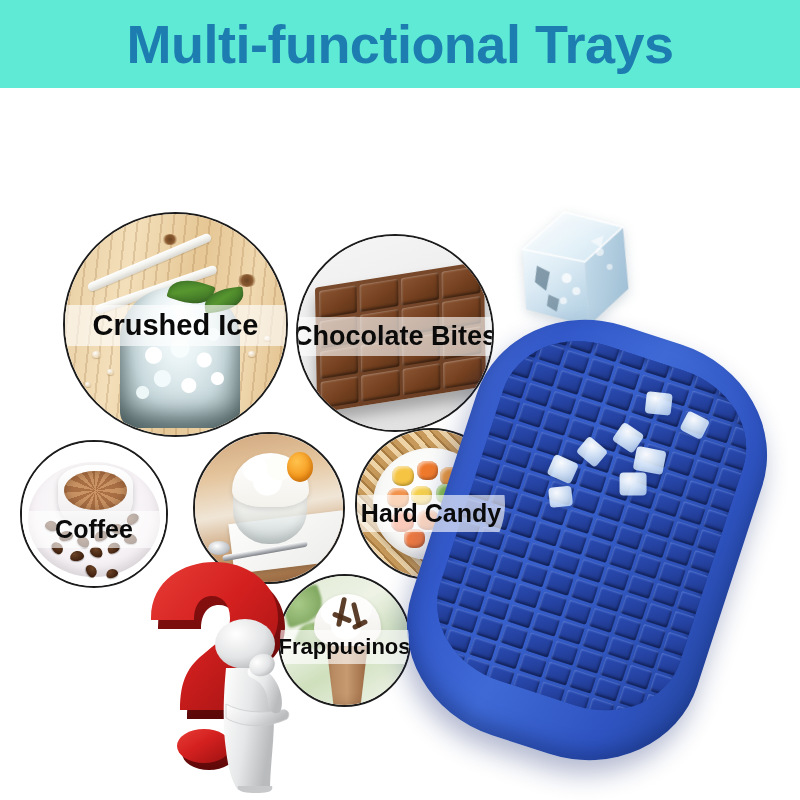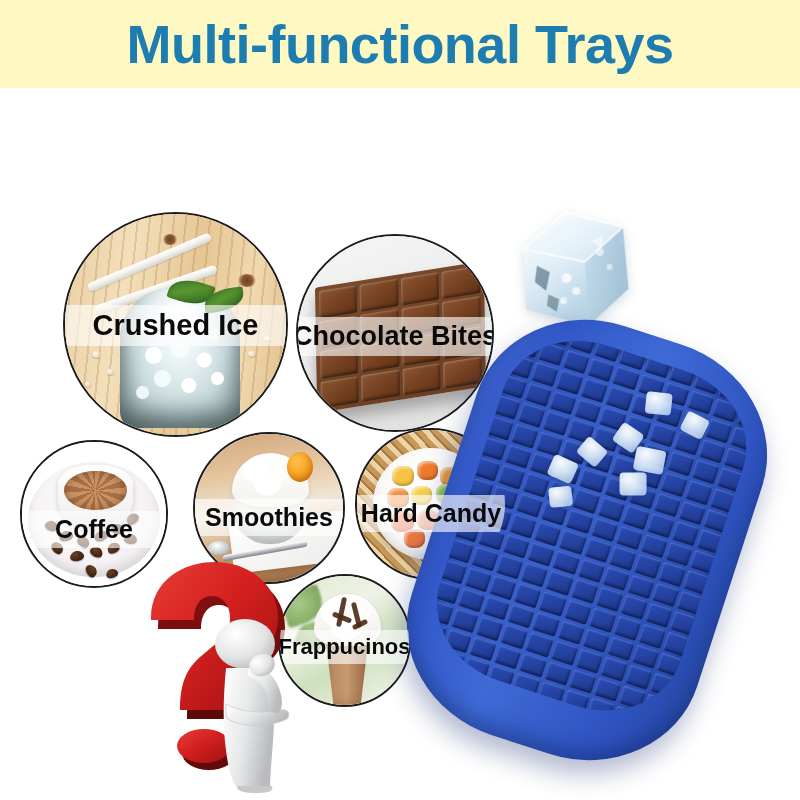--- a/index.html
+++ b/index.html
@@ -19,21 +19,21 @@
     overflow: hidden;
   }
 
   
   .header-band {
     position: absolute;
     left: 0;
     top: 0;
     width: 800px;
     height: 88px;
-    background: #fef9c3;
+    background: #5eead4;
     display: flex;
     align-items: center;
     justify-content: center;
   }
   .header-title {
     font-family: "Liberation Sans", sans-serif;
     font-size: 54px;
     font-weight: bold;
     color: #1d7cb0;
     letter-spacing: -0.5px;
@@ -439,21 +439,20 @@
   <div class="thumb" style="left:193px; top:432px; width:152px; height:152px;">
     <div class="thumb-art">
       <div class="smoothie-bg"></div>
       <div class="sm-napkin" style="left:24%; top:56%; width:78%; height:34%;"></div>
       <div class="sm-bowl" style="left:26%; top:36%; width:50%; height:38%;"></div>
       <div class="sm-cream" style="left:25%; top:13%; width:52%; height:36%;"></div>
       <div class="sm-orange" style="left:62%; top:12%; width:26px; height:30px;"></div>
       <div class="sm-spoon-h" style="left:18%; top:77%; width:58%;"></div>
       <div class="sm-spoon-b" style="left:9%; top:72%; width:22px; height:14px;"></div>
     </div>
-    <div class="thumb-label" style="top:44%; font-size:25px;">Smoothies</div>
   </div>
 
   <div class="thumb" style="left:278px; top:574px; width:133px; height:133px;">
     <div class="thumb-art">
       <div class="frap-bg"></div>
       <div class="frap-leaf" style="left:2%; top:10%; width:40px; height:34px; transform:rotate(-18deg);"></div>
       <div class="frap-leaf" style="left:14%; top:36%; width:34px; height:28px; transform:rotate(24deg);"></div>
       <div class="frap-glass" style="left:30%; top:48%; width:44%; height:52%;"></div>
       <div class="frap-cream" style="left:26%; top:14%; width:52%; height:40%;"></div>
       <div class="drizzle" style="left:46%; top:16%; width:5px; height:30px; transform:rotate(12deg);"></div>

